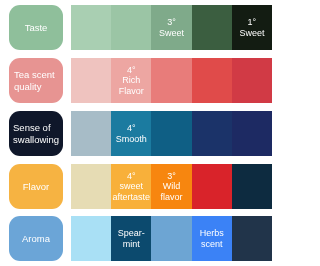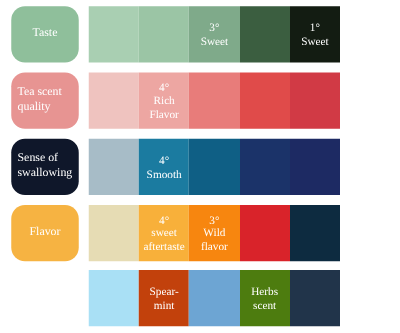--- a/index.html
+++ b/index.html
@@ -10,21 +10,20 @@
   body {
     width: 277px;
     height: 266px;
     font-family: "Liberation Sans", sans-serif;
     overflow: hidden;
   }
   #board {
     position: relative;
     width: 277px;
     height: 266px;
-    font-family: Liberation Serif, serif;
   }
   .row {
     position: absolute;
     left: 0;
     width: 277px;
     height: 45px;
     display: flex;
     align-items: center;
   }
   .pill {
@@ -160,30 +159,33 @@
             <span class="deg">3°</span>
             <span class="nm">Wild</span>
             <span class="nm">flavor</span>
           </span>
         </div>
         <div class="cell" style="background: rgb(217, 35, 42);"></div>
         <div class="cell" style="background: rgb(13, 43, 64);"></div>
       </div>
     </div>
     <div class="row" style="top: 216px;">
+      <div class="pill center" style="background: rgb(107, 165, 215);">
+        <span class="pill-label">Aroma</span>
+      </div>
       <div class="strip">
         <div class="cell" style="background: rgb(169, 224, 245);"></div>
-        <div class="cell" style="background: #c2410c;">
+        <div class="cell" style="background: #0c4a6e;">
           <span class="cell-text">
             <span class="nm">Spear-</span>
             <span class="nm">mint</span>
           </span>
         </div>
         <div class="cell" style="background: rgb(109, 165, 211);"></div>
-        <div class="cell" style="background: #4d7c0f;">
+        <div class="cell" style="background: #3b82f6;">
           <span class="cell-text">
             <span class="nm">Herbs</span>
             <span class="nm">scent</span>
           </span>
         </div>
         <div class="cell" style="background: rgb(33, 52, 74);"></div>
       </div>
     </div>
   </div>
 

